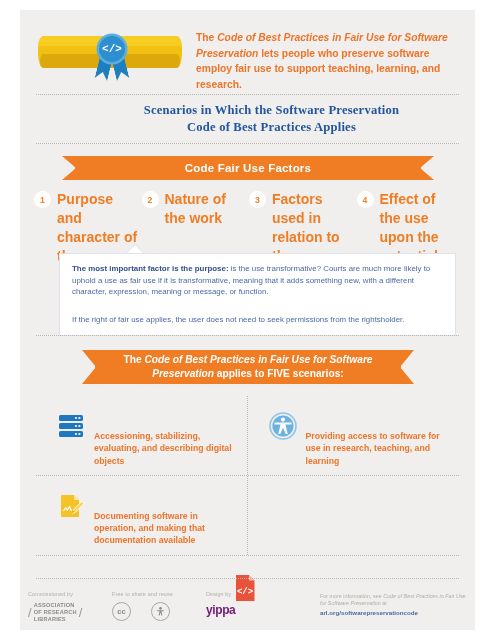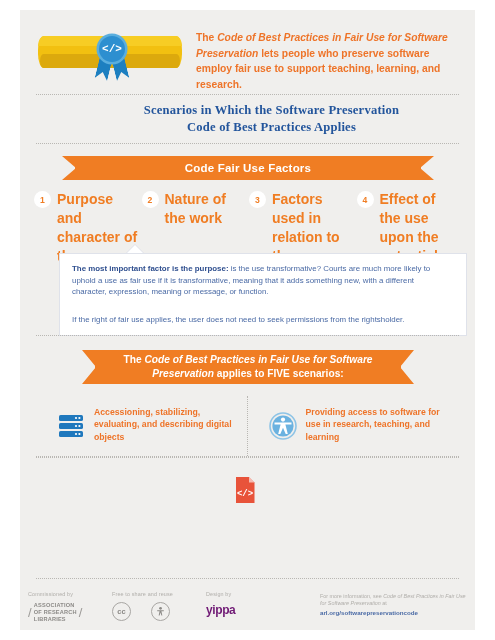--- a/index.html
+++ b/index.html
@@ -223,21 +223,21 @@
     line-height: 19px;
     font-weight: bold;
   }
 
   
   .callout {
     position: absolute;
     left: 39px;
     top: 243px;
     width: 378px;
-    padding: 9px 16px 10px 12px;
+    padding: 9px 5px 10px 12px;
     background: #ffffff;
     border: 1px solid #dfe2ea;
   }
   .callout-arrow {
     position: absolute;
     left: 106px;
     top: 235px;
     width: 0;
     height: 0;
     border-left: 9px solid transparent;
@@ -280,20 +280,21 @@
     display: flex;
     align-items: center;
     justify-content: center;
   }
   .scen-text {
     color: #ee7429;
     font-size: 8.7px;
     line-height: 12.3px;
     font-weight: bold;
     padding-top: 2px;
+    margin-top: 24px;
   }
   .row-sep {
     width: 423px;
     height: 0;
     border-top: 1.3px dotted #b9b7b3;
   }
   .scen-full {
     display: flex;
     align-items: center;
     justify-content: center;
@@ -468,20 +469,32 @@
               <path d="M6.5 11.6 h17 v1.9 h-6.1 l2.4 9.6 h-2.1 l-2.7-6.4 l-2.7 6.4 h-2.1 l2.4-9.6 h-6.1 z" fill="#ffffff"></path>
             </svg>
           </div>
           <div class="scen-text">Providing access to software for use in research, teaching, and learning</div>
         </div>
       </div>
 
       <div class="row-sep"></div>
 
       <div class="scen-row">
+        <div class="scen-cell left">
+          <div class="scen-icon">
+            <svg width="30" height="30" viewBox="0 0 30 30">
+              <path d="M5 4 h13 l5 5 v17 h-18 z" fill="#f5c327"></path>
+              <path d="M18 4 l5 5 h-5 z" fill="#ffffff" opacity="0.55"></path>
+              <path d="M7.5 20 l2.2-3.2 l1.7 2.3 l2.1-3.6 l2 4.5" fill="none" stroke="#ffffff" stroke-width="1.2" stroke-linejoin="round"></path>
+              <path d="M25.8 10.5 l2.2 2.2 l-8.6 8.6 l-3 .8 l.8-3 z" fill="#fbd34f" stroke="#ffffff" stroke-width="1"></path>
+              <path d="M16.4 19.1 l-.8 3 l3-.8 z" fill="#e8a90f"></path>
+            </svg>
+          </div>
+          <div class="scen-text">Documenting software in operation, and making that documentation available</div>
+        </div>
       </div>
 
       <div class="row-sep"></div>
 
       <div class="scen-full">
         <div class="scen-icon">
           <svg width="30" height="32" viewBox="0 0 30 32">
             <path d="M6 3 h13 l5.5 5.5 v20.5 h-18.5 z" fill="#e8533a"></path>
             <path d="M19 3 l5.5 5.5 h-5.5 z" fill="#ffffff" opacity="0.6"></path>
             <text x="15" y="22" font-family="Liberation Mono, monospace" font-size="9" font-weight="bold" fill="#ffffff" text-anchor="middle">&lt;/&gt;</text>

